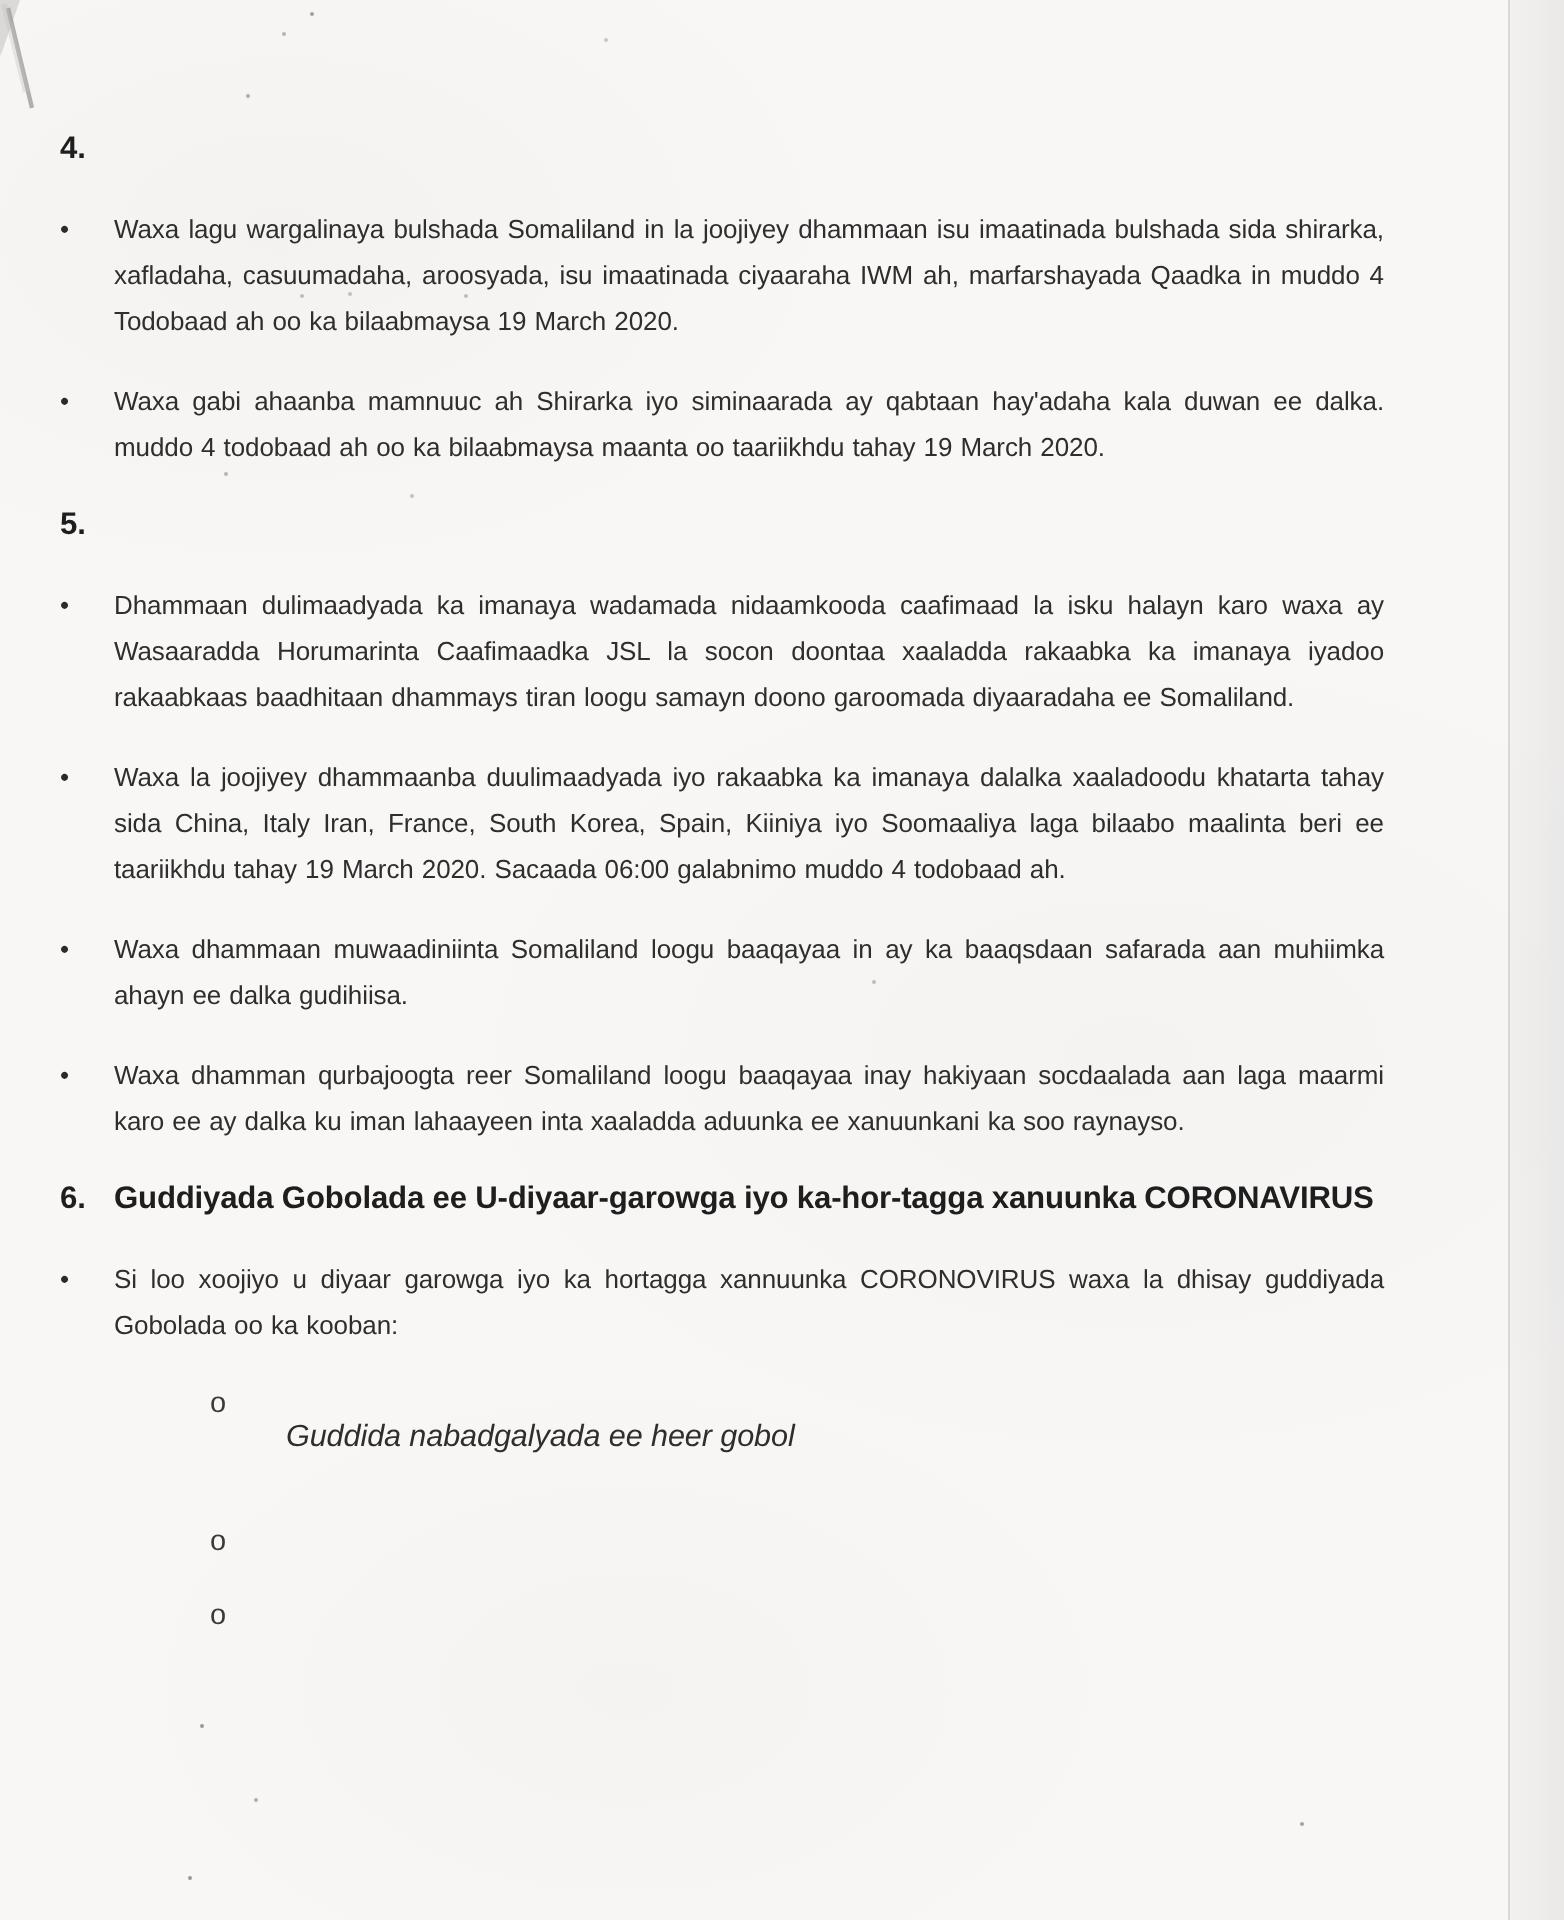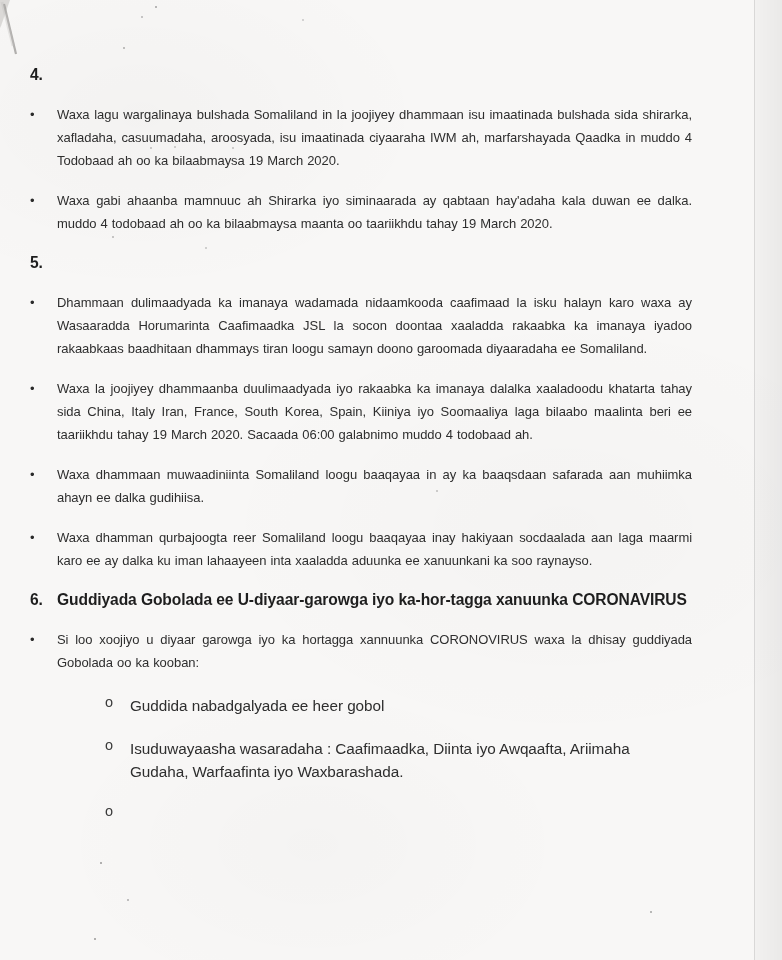--- a/index.html
+++ b/index.html
@@ -85,24 +85,25 @@
     padding-left: 75px;
   }
   .sub .m {
     flex: 0 0 22px;
     font-size: 14.5px;
     line-height: 23px;
     color: #3a3a3a;
   }
   .sub .bt {
     flex: 1;
-    margin: 3px;
+    margin: 16px;
     font-size: 15.3px;
     line-height: 23px;
     letter-spacing: -0.05px;
+    font-style: italic;
   }
   
   .speckles {
     position: absolute;
     left: 0;
     top: 0;
     width: 2px;
     height: 2px;
     border-radius: 50%;
     background: transparent;
@@ -188,21 +189,20 @@
       <p class="bt">Si loo xoojiyo u diyaar garowga iyo ka hortagga xannuunka CORONOVIRUS waxa la dhisay guddiyada Gobolada oo ka kooban:</p>
     </div>
 
     <div class="sub">
       <span class="m">o</span>
       <p class="bt">Guddida nabadgalyada ee heer gobol</p>
     </div>
 
     <div class="sub">
       <span class="m">o</span>
-      <p class="bt">Isuduwayaasha wasaradaha : Caafimaadka, Diinta iyo Awqaafta, Ariimaha Gudaha, Warfaafinta iyo Waxbarashada.</p>
     </div>
 
     <div class="sub">
       <span class="m">o</span>
     </div>
 
   </div>
 </div>
 
 </body></html>

